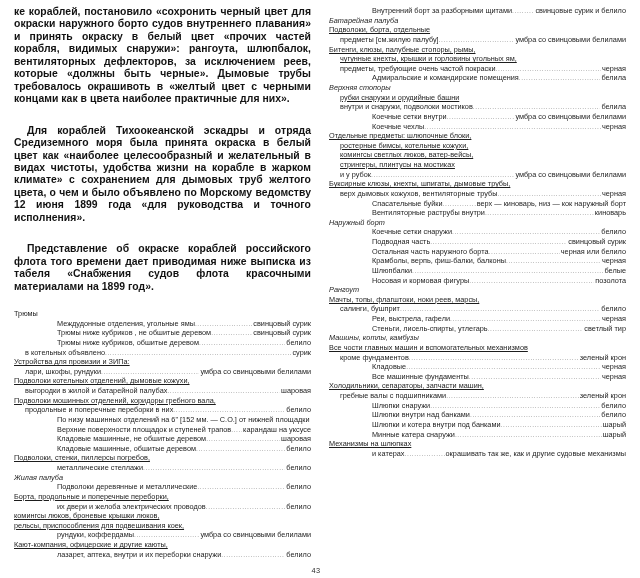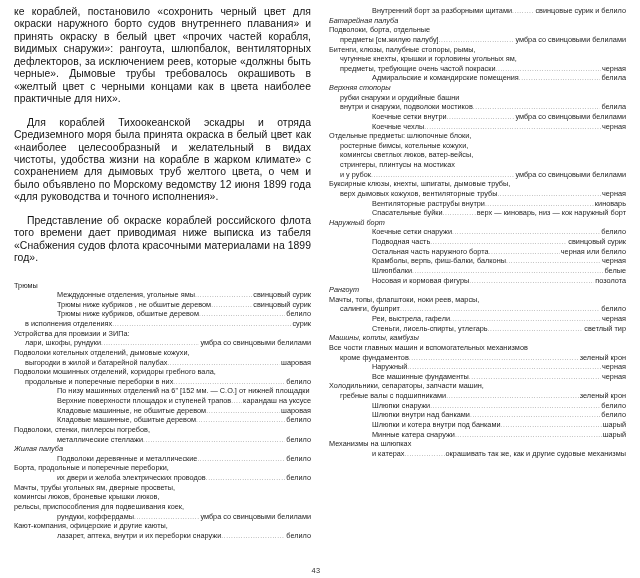--- a/index.html
+++ b/index.html
@@ -33,24 +33,25 @@
 
   
   .prose {
     font-size: 10.4px;
     line-height: 12.45px;
     text-align: justify;
     text-justify: inter-word;
     letter-spacing: 0.05px;
     color: #121212;
     margin: 0 0 0 0;
+    font-weight: bold;
   }
   .prose.indent {
     text-indent: 13px;
-    margin-top: 11px;
+    margin-top: 19px;
   }
 
   
   .tbl-gap {
     height: 16px;
   }
   .tbl {
     font-size: 7.3px;
     line-height: 9.62px;
     color: #1d1d1d;
@@ -80,20 +81,21 @@
     flex: 0 0 auto;
     text-align: center;
     padding-left: 1px;
   }
   .row.ind .nm,
   .row.ind-only {
     padding-left: 11px;
   }
   .plain {
     white-space: nowrap;
+    text-decoration: underline;
   }
   .plain.ind {
     padding-left: 11px;
   }
   .hdr {
     font-style: italic;
     white-space: nowrap;
   }
   .sec {
     white-space: nowrap;
@@ -132,21 +134,21 @@
             <span class="nm">Трюмы ниже кубриков , не обшитые деревом</span>
             <span class="dots">............................................................................................................................................................................................................................</span>
             <span class="val">свинцовый сурик</span>
           </div>
           <div class="row">
             <span class="nm">Трюмы ниже кубриков, обшитые деревом</span>
             <span class="dots">............................................................................................................................................................................................................................</span>
             <span class="val">белило</span>
           </div>
           <div class="row ind">
-            <span class="nm">в исполнения отделениях</span>
+            <span class="nm">в котельных объявлено</span>
             <span class="dots">............................................................................................................................................................................................................................</span>
             <span class="val">сурик</span>
           </div>
           <div class="plain">Устройства для провизии и ЗИПа:</div>
           <div class="row ind">
             <span class="nm">лари, шкофы, рундуки</span>
             <span class="dots">............................................................................................................................................................................................................................</span>
             <span class="val">умбра со свинцовыми белилами</span>
           </div>
           <div class="plain">Подволоки котельных отделений, дымовые кожухи,</div>
@@ -192,21 +194,20 @@
             <span class="nm">Подволоки деревянные и металлические</span>
             <span class="dots">............................................................................................................................................................................................................................</span>
             <span class="val">белило</span>
           </div>
           <div class="plain">Борта, продольные и поперечные переборки,</div>
           <div class="row">
             <span class="nm">их двери и желоба электрических проводов</span>
             <span class="dots">............................................................................................................................................................................................................................</span>
             <span class="val">белило</span>
           </div>
-          <div class="plain">Мачты, трубы угольных ям, дверные просветы,</div>
           <div class="plain">комингсы люков, броневые крышки люков,</div>
           <div class="plain">рельсы, приспособления для подвешивания коек,</div>
           <div class="row">
             <span class="nm">рундуки, коффердамы</span>
             <span class="dots">............................................................................................................................................................................................................................</span>
             <span class="val">умбра со свинцовыми белилами</span>
           </div>
           <div class="plain">Кают-компания, офицерские и другие каюты,</div>
           <div class="row">
             <span class="nm">лазарет, аптека, внутри и их переборки снаружи</span>
@@ -267,28 +268,28 @@
             <span class="dots">............................................................................................................................................................................................................................</span>
             <span class="val">умбра со свинцовыми белилами</span>
           </div>
           <div class="plain">Буксирные клюзы, кнехты, шпигаты, дымовые трубы,</div>
           <div class="row ind">
             <span class="nm">верх дымовых кожухов, вентиляторные трубы</span>
             <span class="dots">............................................................................................................................................................................................................................</span>
             <span class="val">черная</span>
           </div>
           <div class="row">
+            <span class="nm">Спасательные буйки</span>
+            <span class="dots">............................................................................................................................................................................................................................</span>
+            <span class="val">верх — киноварь, низ — кок наружный борт</span>
+          </div>
+          <div class="row">
             <span class="nm">Вентиляторные раструбы внутри</span>
             <span class="dots">............................................................................................................................................................................................................................</span>
             <span class="val">киноварь</span>
-          </div>
-          <div class="row">
-            <span class="nm">Спасательные буйки</span>
-            <span class="dots">............................................................................................................................................................................................................................</span>
-            <span class="val">верх — киноварь, низ — кок наружный борт</span>
           </div>
           <div class="hdr">Наружный борт</div>
           <div class="row">
             <span class="nm">Коечные сетки снаружи</span>
             <span class="dots">............................................................................................................................................................................................................................</span>
             <span class="val">белило</span>
           </div>
           <div class="row">
             <span class="nm">Подводная часть</span>
             <span class="dots">............................................................................................................................................................................................................................</span>
@@ -332,21 +333,21 @@
             <span class="val">светлый тир</span>
           </div>
           <div class="hdr">Машины, котлы, камбузы</div>
           <div class="plain">Все чости главных машин и вспомогательных механизмов</div>
           <div class="row ind">
             <span class="nm">кроме фундаментов</span>
             <span class="dots">............................................................................................................................................................................................................................</span>
             <span class="val">зеленый крон</span>
           </div>
           <div class="row">
-            <span class="nm">Наружный</span>
+            <span class="nm">Кладовые</span>
             <span class="dots">............................................................................................................................................................................................................................</span>
             <span class="val">черная</span>
           </div>
           <div class="row">
             <span class="nm">Все машинные фундаменты</span>
             <span class="dots">............................................................................................................................................................................................................................</span>
             <span class="val">черная</span>
           </div>
           <div class="plain">Холодильники, сепараторы, запчасти машин,</div>
           <div class="row ind">

